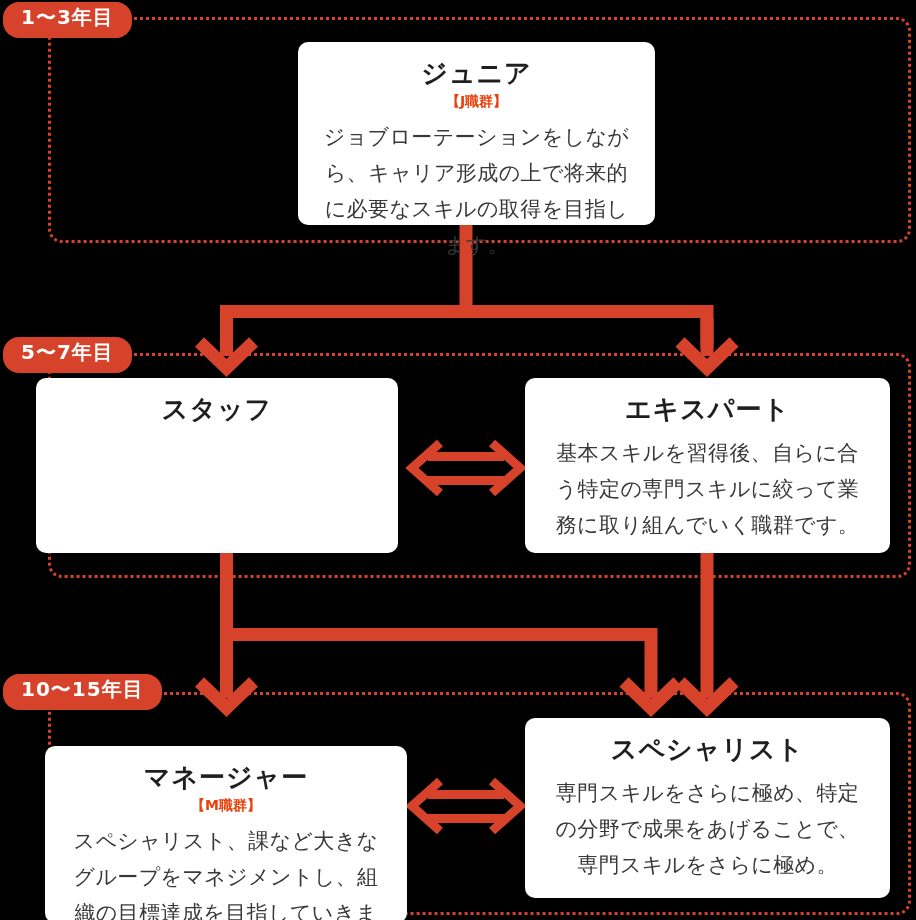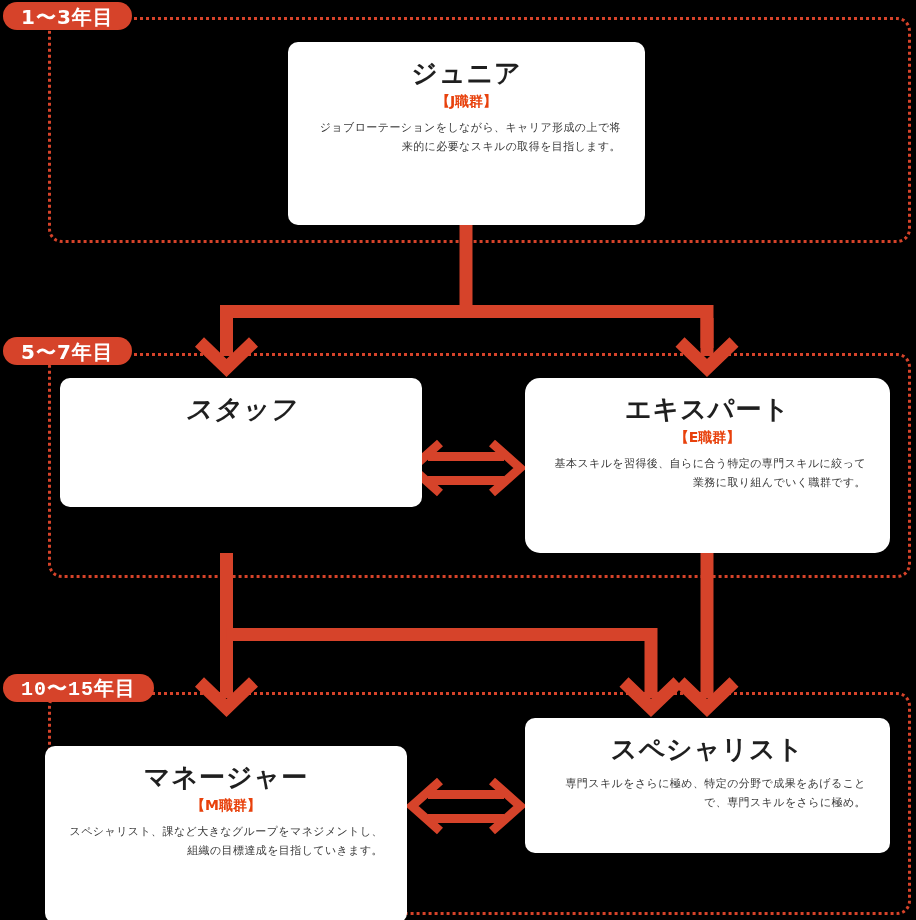--- a/index.html
+++ b/index.html
@@ -28,35 +28,35 @@
     border-radius:14px;
     box-sizing:border-box;
     z-index:1;
   }
   #frame-1{left:48px;top:17px;width:863px;height:226px;}
   #frame-2{left:48px;top:353px;width:863px;height:225px;}
   #frame-3{left:48px;top:692px;width:863px;height:223px;}
   
   .year-badge{
     position:absolute;
-    height:28px;
+    height:36px;
     line-height:31px;
     padding:0 18px;
     background:var(--accent);
     color:#ffffff;
     font-size:20px;
     font-weight:700;
     border-radius:16px;
     z-index:4;
     letter-spacing:1px;
     white-space:nowrap;
   }
   #badge-1{left:3px;top:2px;}
   #badge-2{left:3px;top:337px;}
-  #badge-3{left:3px;top:674px;font-family:Liberation Mono, monospace;}
+  #badge-3{left:3px;top:674px;}
   
   #connectors{
     position:absolute;left:0;top:0;width:916px;height:920px;
     z-index:2;
   }
   #connectors path{
     stroke:var(--accent);
     fill:none;
     stroke-width:13;
     stroke-linecap:butt;
@@ -66,44 +66,44 @@
   
   .card{
     position:absolute;
     background:var(--card-bg);
     border-radius:10px;
     box-sizing:border-box;
     z-index:3;
     text-align:center;
     padding:14px 24px 0 24px;
   }
-  #card-junior{left:288px;top:42px;width:357px;height:183px;}
-  #card-staff{left:60px;top:378px;width:362px;height:129px;font-style:italic;}
-  #card-expert{left:525px;top:378px;width:365px;height:175px;border-radius:15px;}
+  #card-junior{left:298px;top:42px;width:357px;height:183px;}
+  #card-staff{left:36px;top:378px;width:362px;height:175px;}
+  #card-expert{left:525px;top:378px;width:365px;height:175px;}
   #card-manager{left:45px;top:718px;width:362px;height:177px;margin-top:28px;}
-  #card-specialist{left:525px;top:718px;width:365px;height:135px;}
+  #card-specialist{left:525px;top:718px;width:365px;height:180px;}
   .card-title{
     font-size:26px;
     font-weight:700;
     color:var(--title);
     line-height:1.35;
     letter-spacing:1px;
   }
   .card-group{
     font-size:14px;
     font-weight:700;
     color:var(--label);
     line-height:1.35;
     margin-top:1px;
   }
   .card-desc{
     margin-top:8px;
-    font-size:11px;
+    font-size:21px;
     color:var(--body);
-    text-align:right;
+    text-align:center;
     line-height:1.72;
     letter-spacing:0.4px;
   }
 </style>
 </head>
 <body>
 
 <div id="canvas">
 
   <div class="section-frame" id="frame-1"></div>
@@ -160,21 +160,20 @@
     <div class="card-group">【J職群】</div>
     <div class="card-desc">ジョブローテーションをしながら、キャリア形成の上で将来的に必要なスキルの取得を目指します。</div>
   </div>
 
   <div class="card" id="card-staff">
     <div class="card-title">スタッフ</div>
   </div>
 
   <div class="card" id="card-expert">
     <div class="card-title">エキスパート</div>
-    <div class="card-group">【E職群】</div>
     <div class="card-desc">基本スキルを習得後、自らに合う特定の専門スキルに絞って業務に取り組んでいく職群です。</div>
   </div>
 
   <div class="card" id="card-manager">
     <div class="card-title">マネージャー</div>
     <div class="card-group">【M職群】</div>
     <div class="card-desc">スペシャリスト、課など大きなグループをマネジメントし、組織の目標達成を目指していきます。</div>
   </div>
 
   <div class="card" id="card-specialist">

